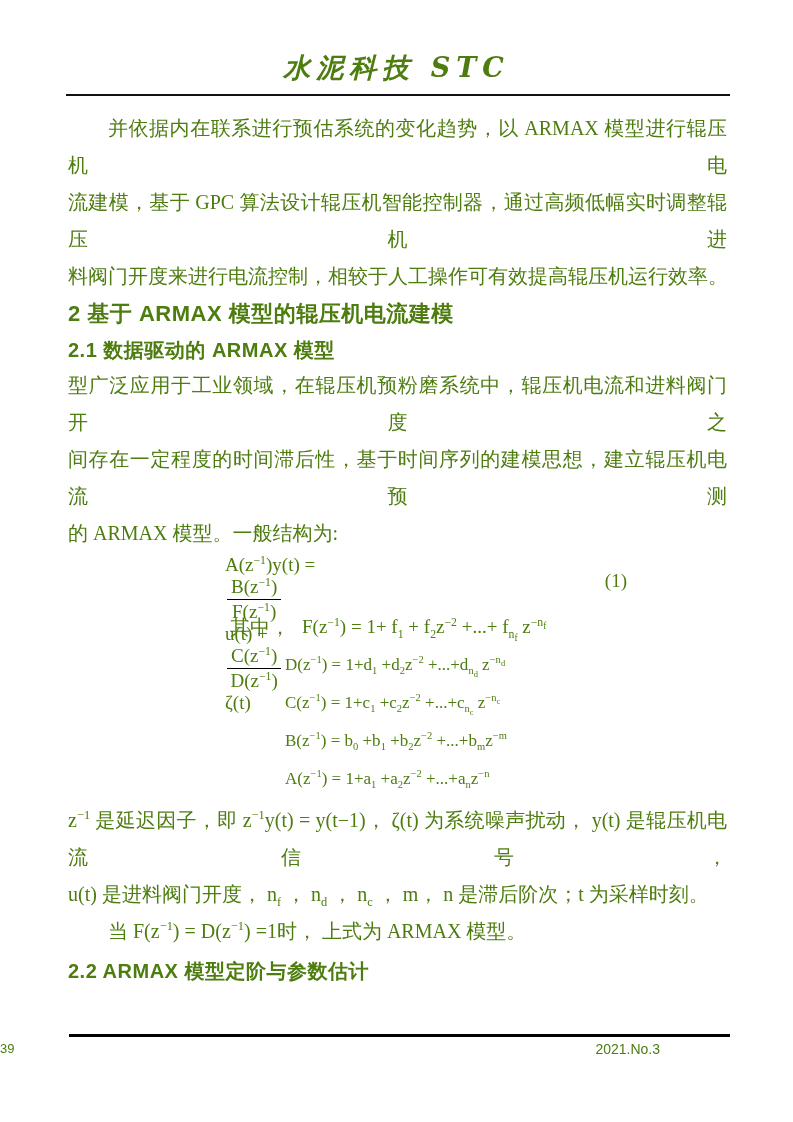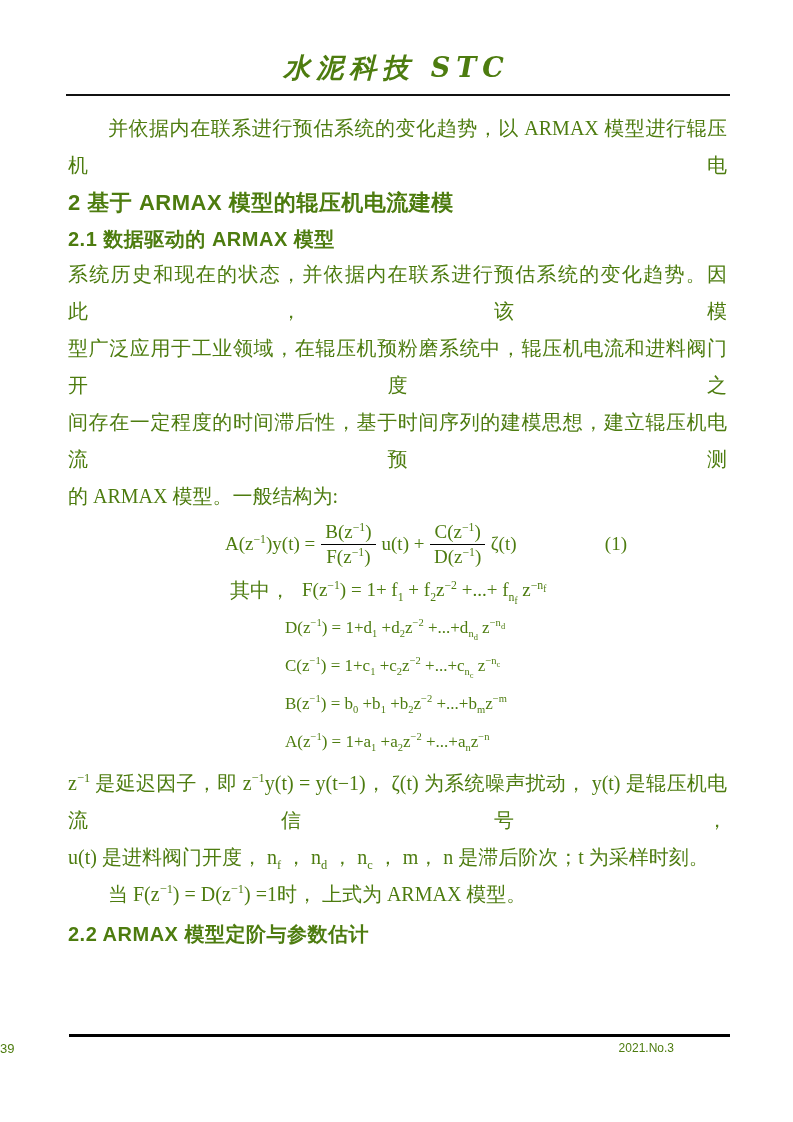--- a/index.html
+++ b/index.html
@@ -52,24 +52,25 @@
     font-size:20px;
     line-height:34px;
     margin-top:2px;
     letter-spacing:0.5px;
   }
   sup, sub { font-size:0.62em; line-height:0; }
   sup sub, sub sub { font-size:0.8em; }
   
   .eq1-row {
     position:relative;
-    display:flex; align-items:center;
+    display:flex; align-items:flex-start;
     height:54px;
     margin:2px 0 0 155px;
     font-size:19px;
+    flex-direction:column;
   }
   .frac { display:inline-block; text-align:center; margin:0 4px; }
   .fnum { display:block; padding:0 4px 1px; border-bottom:1.3px solid #000; }
   .fden { display:block; padding-top:1px; }
   .eq-piece { margin:0 2px; }
   .eq-num {
     position:absolute; right:100px; top:50%;
     transform:translateY(-50%);
     font-size:19px;
   }
@@ -92,44 +93,45 @@
     position:absolute; top:1034px; left:69px; right:63px;
     height:3px; background:#000;
   }
   .footer-page-number {
     position:absolute; top:1041px; left:0; right:0;
     text-align:left;
     font-family:"Liberation Sans", sans-serif;
     font-size:13px;
   }
   .footer-issue {
-    position:absolute; top:1041px; right:119px;
+    position:absolute; top:1041px; right:133px;
     font-family:"Liberation Sans", sans-serif;
-    font-size:12px;
+    font-size:14px;
   }
 </style>
 </head>
 <body>
 
 <div class="page">
 
   <div class="journal-title">水泥科技 STC</div>
   <div class="header-rule"></div>
 
   <div class="content">
 
     <div>
       <div class="bl jl ind">并依据内在联系进行预估系统的变化趋势，以 ARMAX 模型进行辊压机电</div>
+      <div class="bl jl">流建模，基于 GPC 算法设计辊压机智能控制器，通过高频低幅实时调整辊压机进</div>
+      <div class="bl">料阀门开度来进行电流控制，相较于人工操作可有效提高辊压机运行效率。</div>
     </div>
 
     <div class="h2">2 基于 ARMAX 模型的辊压机电流建模</div>
 
     <div class="h3">2.1 数据驱动的 ARMAX 模型</div>
     <div>
-      <div class="bl jl">系统历史和现在的状态，并依据内在联系进行预估系统的变化趋势。因此，该模</div>
       <div class="bl jl">型广泛应用于工业领域，在辊压机预粉磨系统中，辊压机电流和进料阀门开度之</div>
       <div class="bl jl">间存在一定程度的时间滞后性，基于时间序列的建模思想，建立辊压机电流预测</div>
       <div class="bl">的 ARMAX 模型。一般结构为:</div>
     </div>
 
     <div class="eq1-row">
       <span class="eq-piece">A(z<sup>−1</sup>)y(t) =</span>
       <span class="frac">
         <span class="fnum">B(z<sup>−1</sup>)</span>
         <span class="fden">F(z<sup>−1</sup>)</span>

